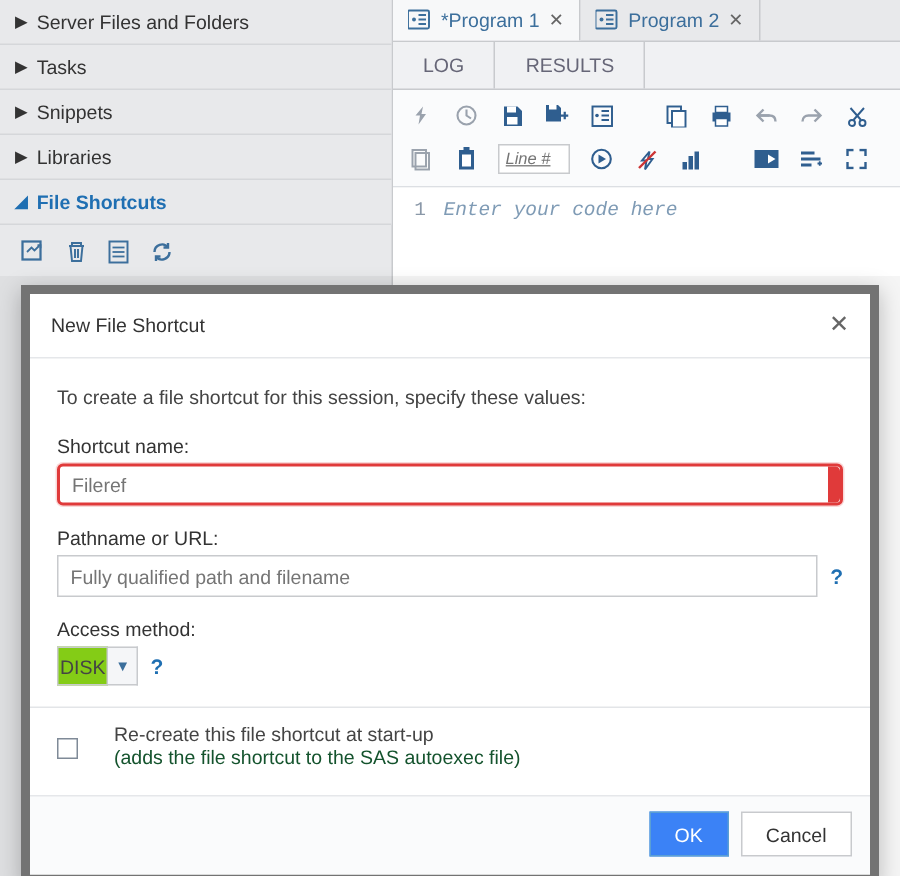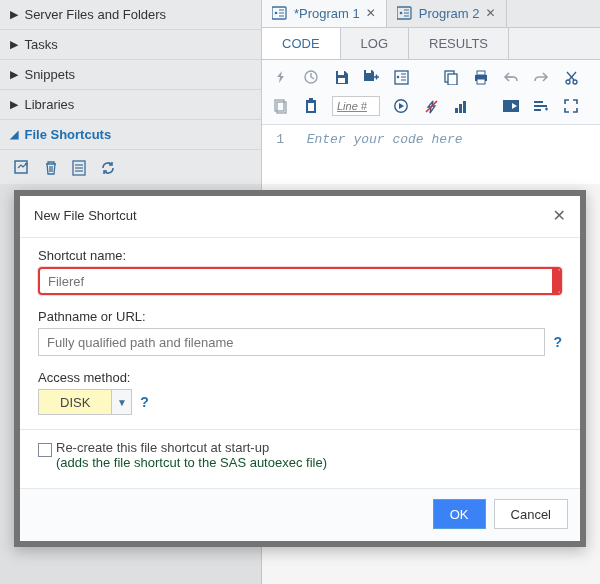--- a/index.html
+++ b/index.html
@@ -27,40 +27,40 @@
   .subtab { padding:8px 20px; color:#667; border-right:1px solid #c8cacd; }
   .subtab.active { background:#ffffff; color:#3c6f9c; }
 
   .toolbar { display:flex; flex-wrap:wrap; gap:10px 12px; padding:8px 10px; background:#fafbfc; border-bottom:1px solid #dcdfe3; align-items:center; color:#2f5e8f; }
   .toolbar .tb { width:18px; height:18px; display:flex; align-items:center; justify-content:center; font-size:14px; color:#2f5e8f; }
   .toolbar .tb.dim { color:#9aa2ad; }
   .toolbar input.line { width:48px; height:20px; border:1px solid #c8cacd; font-style:italic; color:#888; padding:0 4px; font-size:11px;text-decoration:underline; }
 
   .editor { flex:1; background:#ffffff; padding:6px 8px; }
   .gutter { display:inline-block; width:14px; text-align:right; color:#8a98a8; font-family: "Courier New", monospace; }
-  .code-ph { font-family: "Courier New", monospace; font-style:italic; color:#7f9bb5; margin-left:19px; }
+  .code-ph { font-family: "Courier New", monospace; font-style:italic; color:#7f9bb5; margin-left:8px; }
 
   
   .backdrop { position:absolute; left:0; right:0; bottom:0; height:400px; background:rgba(0,0,0,0.04); }
   .dialog { position:absolute; left:14px; right:14px; top:190px; background:#fff; border:6px solid #737373; box-shadow:0 4px 14px rgba(0,0,0,0.25); }
   .dialog-title { display:flex; align-items:center; justify-content:space-between; padding:10px 14px 12px 14px; border-bottom:1px solid #e5e7ea; color:#333; }
   .dialog-body { padding:10px 18px 0 18px; }
   .dialog-desc { margin:8px 0 18px 0; color:#444; }
   .field-label { margin-bottom:4px; color:#333; }
   .row { display:flex; align-items:center; gap:8px; margin-bottom:14px; }
   input.txt { width:100%; height:28px; border:1px solid #c8cacd; padding:0 8px; color:#9aa0a8; font-size:13px; }
   input.txt.error { border:2px solid #e03a3a; border-radius:4px; box-shadow:0 0 0 1px rgba(224,58,58,0.2); }
   .err-badge { position:absolute; right:2px; top:2px; bottom:2px; width:8px; background:#e03a3a; border-radius:0 3px 3px 0; }
   .input-wrap { position:relative; flex:1; }
   .qmark { color:#1f6fb2; font-weight:bold; font-size:14px; cursor:pointer; }
   .select { display:flex; align-items:center; }
-  .select .val { border:1px solid #c8cacd; height:26px; padding:0 21px; display:flex; align-items:center; background:#fef9c3; }
+  .select .val { border:1px solid #c8cacd; height:26px; padding:0 1px; display:flex; align-items:center; background:#84cc16; }
   .select .dd { border:1px solid #c8cacd; border-left:none; width:20px; height:26px; display:flex; align-items:center; justify-content:center; color:#3c6f9c; background:#f5f6f8; font-size:10px; }
   .divider { border-top:1px solid #e3e5e8; margin:6px -18px 10px -18px; }
-  .chk-row { display:flex; align-items:flex-start; gap:4px; margin:6px 0 18px 0; }
+  .chk-row { display:flex; align-items:center; gap:24px; margin:6px 0 18px 0; }
   .chk { width:14px; height:14px; border:1px solid #7f8a97; margin-top:3px; background:#fff; }
   .chk-text .sub { color:#14532d; }
   .dialog-footer { display:flex; justify-content:flex-end; gap:8px; padding:10px 12px 12px 12px; border-top:1px solid #e5e7ea; background:#fafbfc; }
   .btn { height:30px; padding:0 16px; border:1px solid #c8cacd; background:#fff; color:#333; cursor:pointer; font-size:13px; }
   .btn.primary { background:#3b82f6; color:#fff; border:1px solid #5a9fd4; }
 
   svg { display:block; }
 </style>
 </head>
 <body>
@@ -137,21 +137,20 @@
               <circle cx="4" cy="7" r="1.3" fill="#3c6f9c"></circle>
               <path d="M7 4h5M7 7h5M7 10h5" stroke="#3c6f9c" stroke-width="1.2"></path>
             </svg>
         </span>
         <span>Program 2</span>
         <span class="close">✕</span>
       </div>
     </div>
 
     <div class="subtabs">
-      <div class="subtab active">CODE</div>
       <div class="subtab">LOG</div>
       <div class="subtab">RESULTS</div>
     </div>
 
     <div class="toolbar">
       <span class="tb dim">
           <svg width="16" height="16" viewBox="0 0 16 16">
             <path d="M9 2l-5 6h3l-1 6 5-7h-3z" fill="#9aa2ad"></path>
           </svg>
         </span>
@@ -280,20 +279,21 @@
 </div>
 
 <div class="backdrop"></div>
 
 <div class="dialog">
   <div class="dialog-title">
     <span>New File Shortcut</span>
     <span style="color:#666;cursor:pointer;font-size:16px;">✕</span>
   </div>
   <div class="dialog-body">
+    <div class="dialog-desc">To create a file shortcut for this session, specify these values:</div>
 
     <div class="field-label">Shortcut name:</div>
     <div class="row">
       <div class="input-wrap">
         <input class="txt error" placeholder="Fileref" style="">
         <div class="err-badge"></div>
       </div>
     </div>
 
     <div class="field-label">Pathname or URL:</div>

